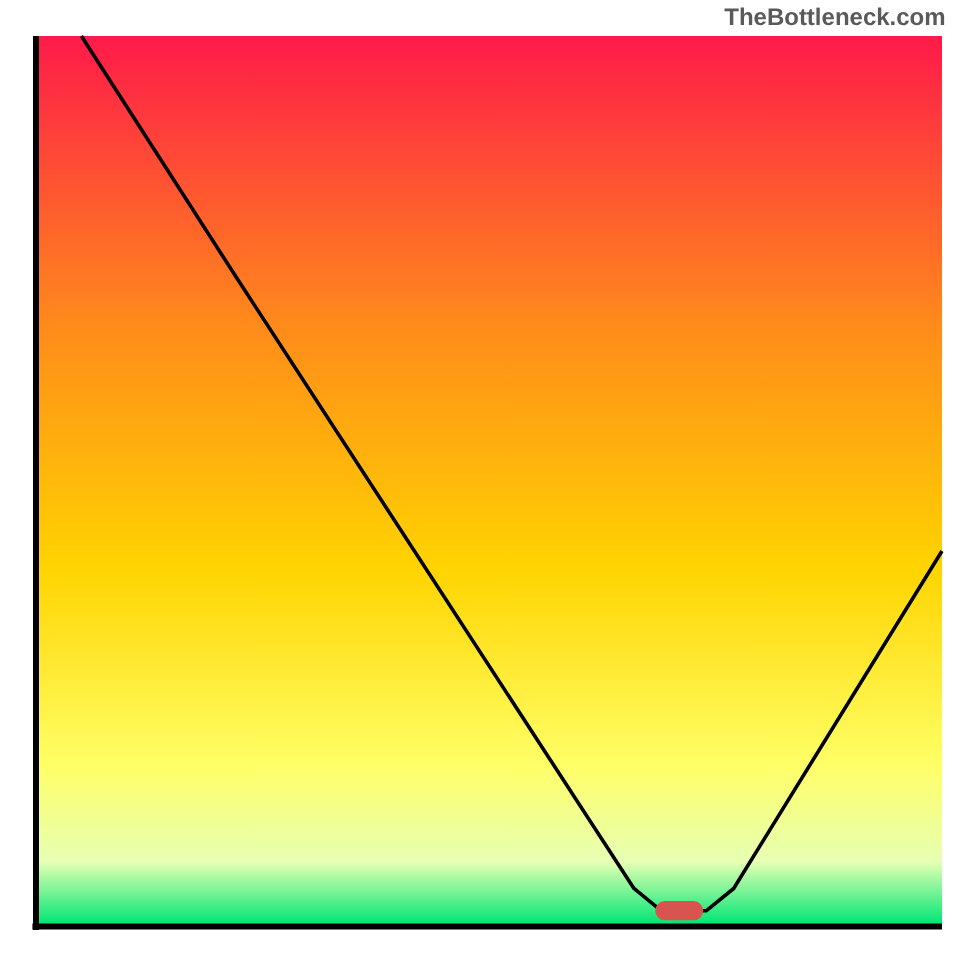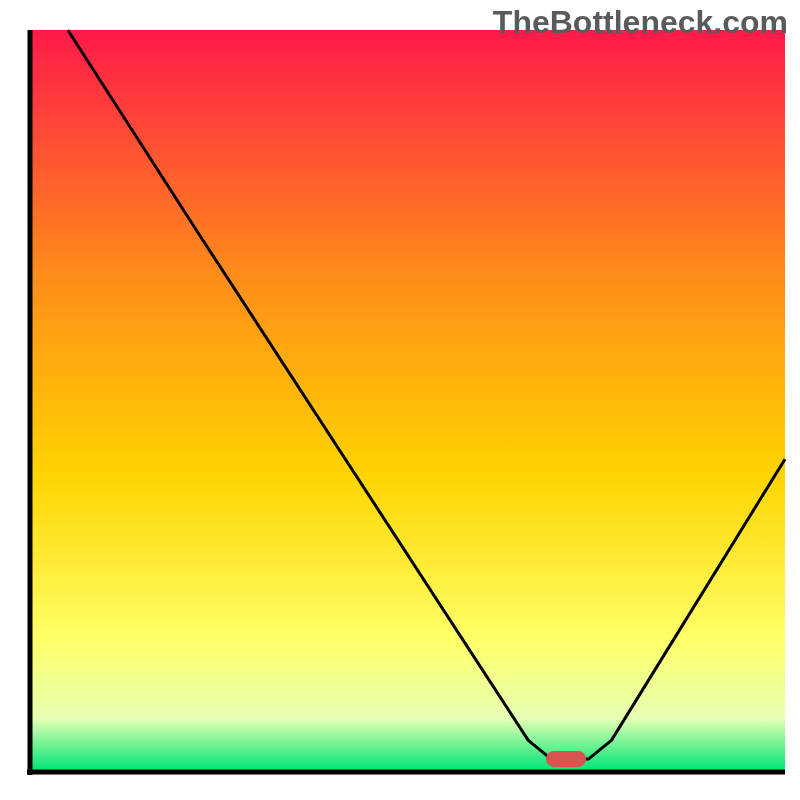--- a/index.html
+++ b/index.html
@@ -2,21 +2,21 @@
 <html><head>
 <meta charset="utf-8">
 <style>
   * { margin: 0; padding: 0; box-sizing: border-box; }
   body { width: 800px; height: 800px; background: #fff; font-family: Arial, sans-serif; }
   .container { width: 800px; height: 800px; position: relative; }
   .watermark {
     position: absolute;
     top: 4px;
     right: 12px;
-    font-size: 32px;
+    font-size: 20px;
     font-weight: bold;
     color: #5a5a5a;
     z-index: 10;
   }
   svg { display: block; }
 </style>
 </head>
 <body>
 
 <div class="container">

